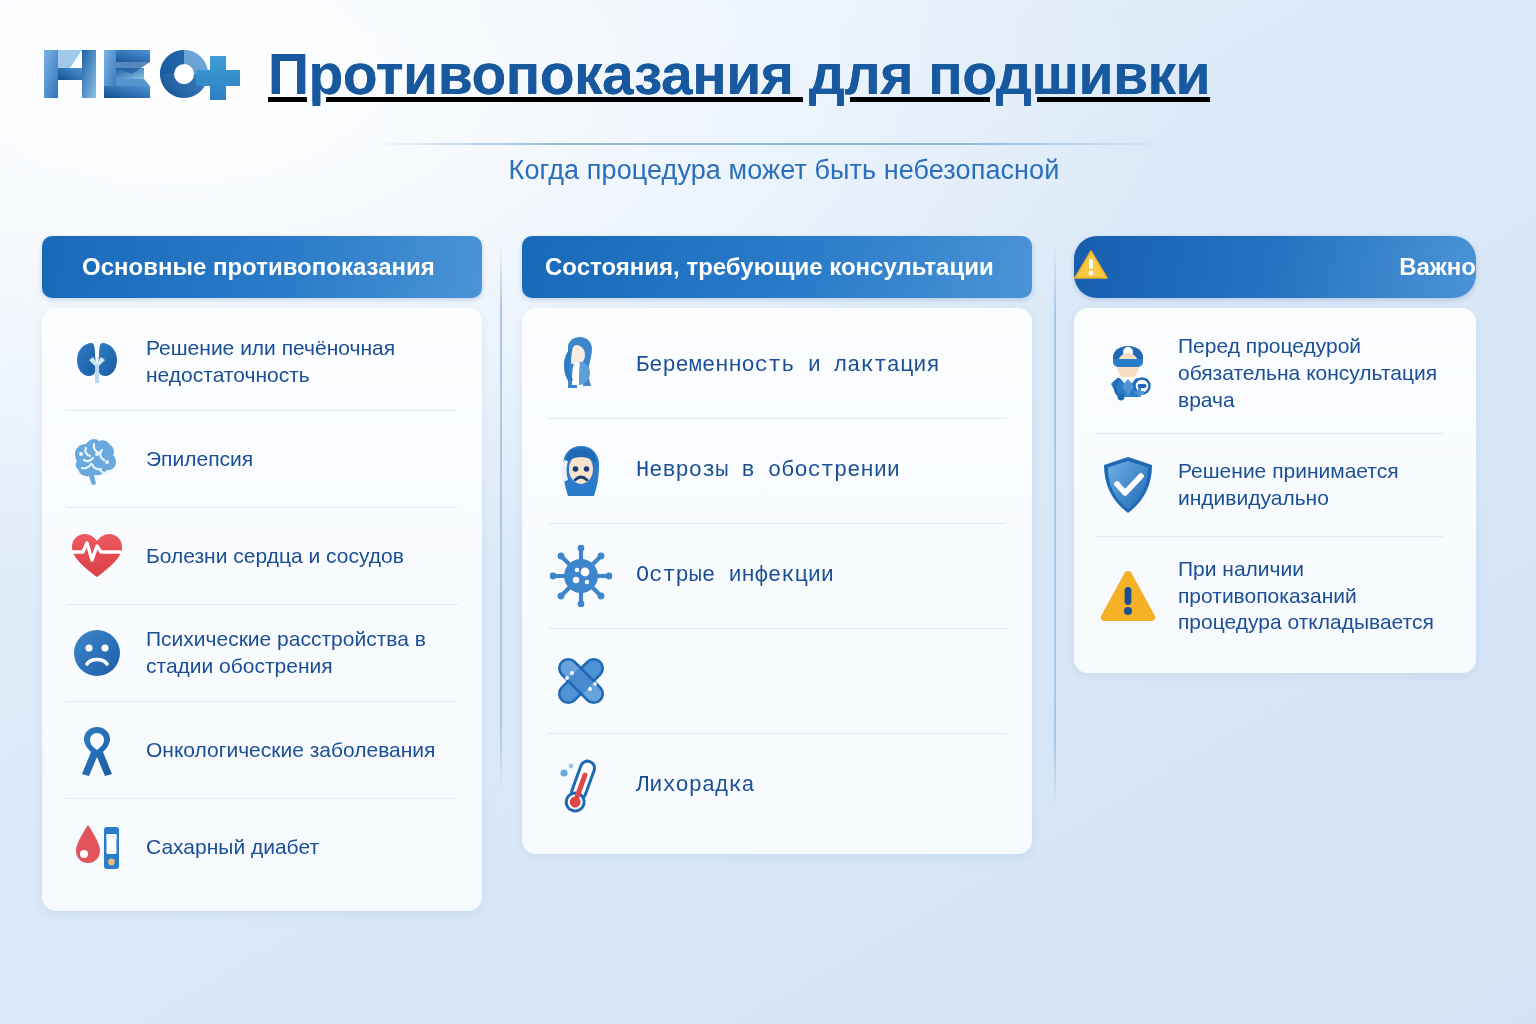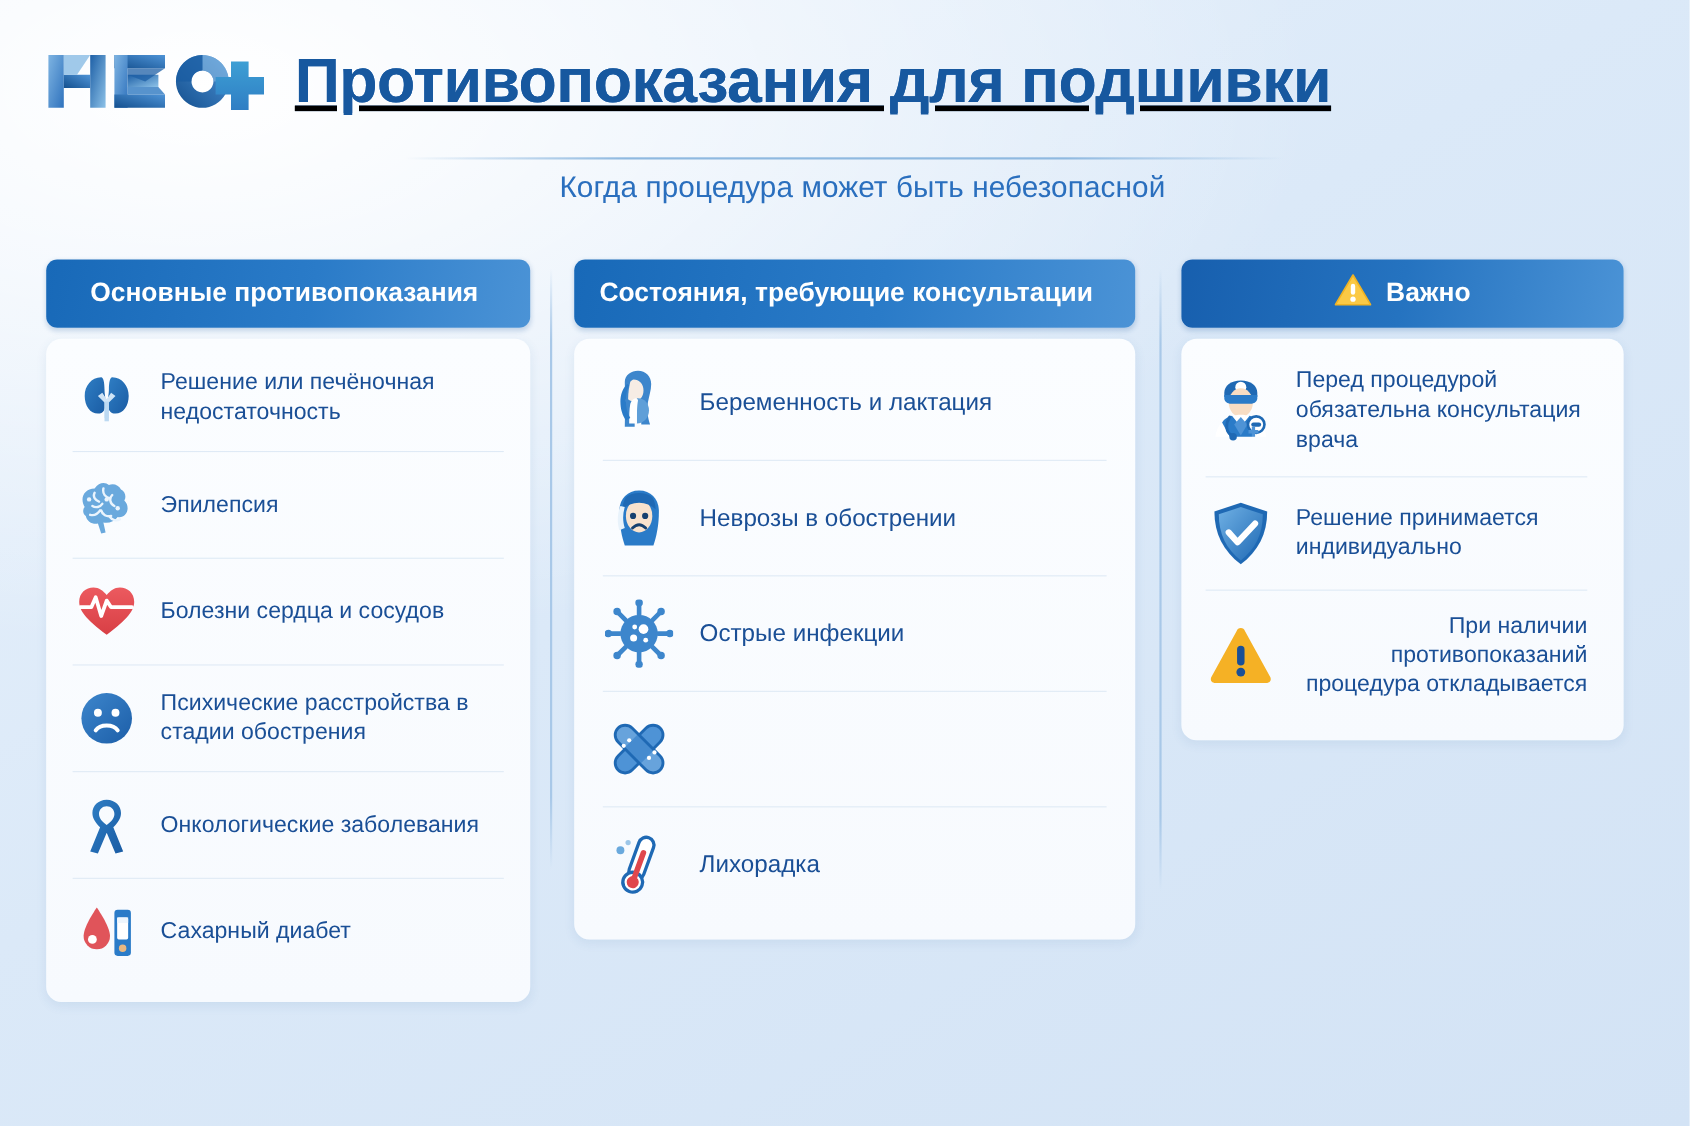--- a/index.html
+++ b/index.html
@@ -46,51 +46,51 @@
   .col-3 { left:1074px; width:402px; }
 
   .col-head {
     height:62px; border-radius:10px;
     display:flex; align-items:center; gap:13px;
     color:#ffffff; font-size:24px; font-weight:bold;
     box-shadow:0 2px 5px rgba(30,90,160,0.22);
   }
   .col-1 .col-head { padding-left:40px; background:linear-gradient(100deg,#1869b8 0%, #2a7bc8 55%, #4b93d6 100%); }
   .col-2 .col-head { padding-left:23px; background:linear-gradient(100deg,#1869b8 0%, #2a7bc8 55%, #4b93d6 100%); }
-  .col-3 .col-head { justify-content:center; background:linear-gradient(100deg,#175fae 0%, #2573c0 50%, #4b93d6 100%); }
+  .col-3 .col-head { justify-content:space-between; background:linear-gradient(100deg,#175fae 0%, #2573c0 50%, #4b93d6 100%);border-radius:23px; }
 
   .col-body {
     margin-top:10px; border-radius:14px;
     background:linear-gradient(180deg,#fbfdff 0%, #f7fafe 100%);
     box-shadow:0 3px 10px rgba(40,95,160,0.09);
     padding:6px 24px 16px 24px;
   }
   .col-2 .col-body { padding:6px 26px 16px 26px; }
   .col-3 .col-body { padding:6px 33px 18px 22px; }
 
   .item {
     display:flex; align-items:center; gap:18px;
     padding:17px 0 17px 0;
     border-bottom:1px solid #dfeaf6;
   }
-  .item:last-child { border-bottom:none;text-align:right; }
+  .item:last-child { border-bottom:none; }
   .col-2 .item { padding:19px 0; gap:22px; }
   .col-3 .item { padding:19px 0; gap:18px; }
 
   .icon-box {
     flex:0 0 auto; width:62px; height:62px;
     display:flex; align-items:center; justify-content:center;
   }
   .col-2 .icon-box { width:66px; height:66px; }
   .col-3 .icon-box { width:64px; height:64px; }
 
   .item-label {
     font-size:21px; line-height:1.28; color:#1a4f96; font-weight:normal;
   }
-  .col-2 .item-label { font-size:22px; }
+  .col-2 .item-label { font-size:22px;font-family:Liberation Mono, monospace; }
   .col-3 .item-label { font-size:21px; }
 
   .divider-v {
     position:absolute; top:8px; width:2px; height:546px;
     background:linear-gradient(180deg, rgba(150,190,228,0) 0%, #a8c8e8 12%, #a8c8e8 88%, rgba(150,190,228,0) 100%);
   }
   .dv-1 { left:500px; }
   .dv-2 { left:1054px; height:566px; }
 </style>
 </head>

